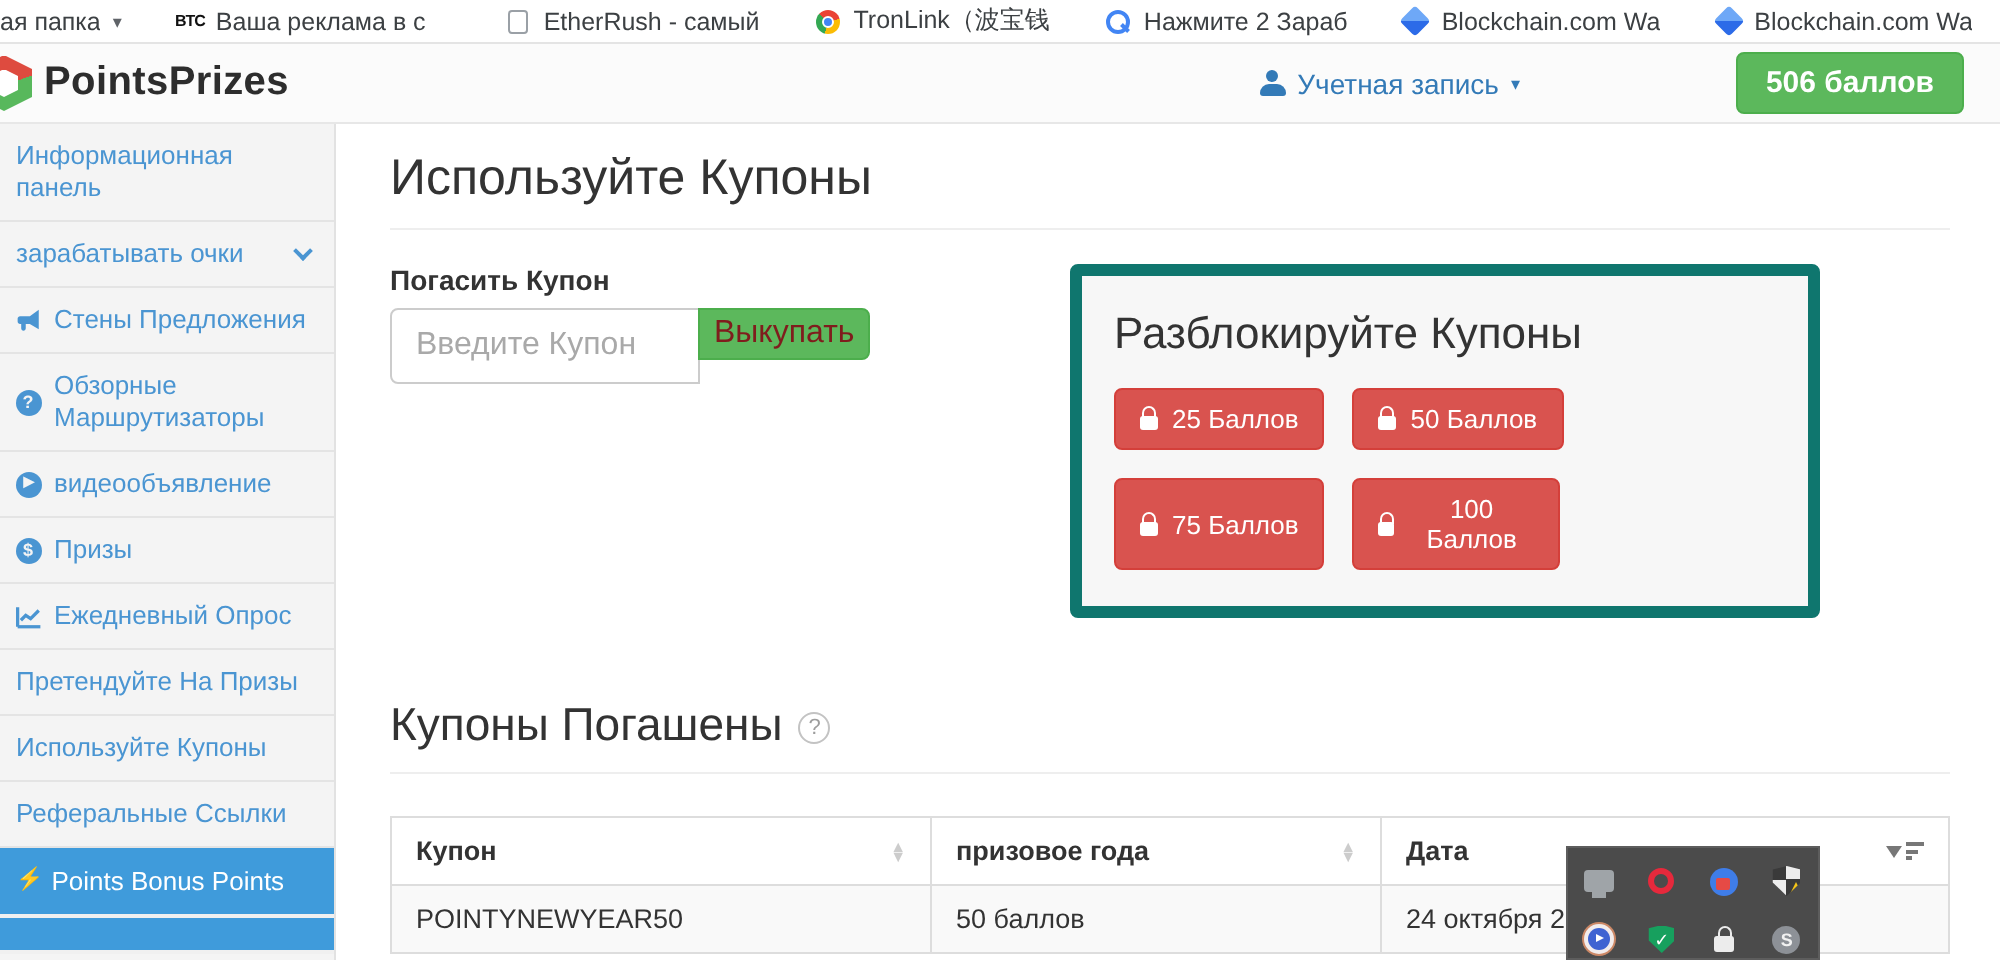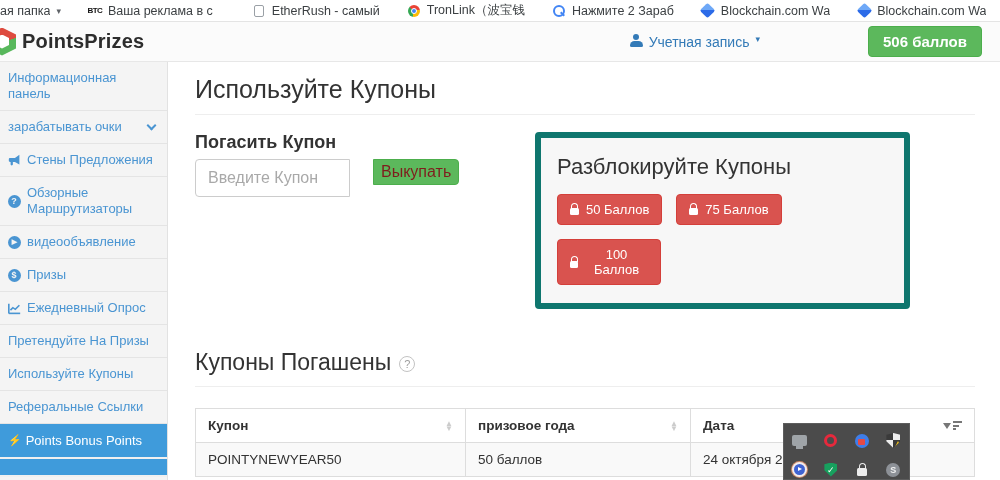--- a/index.html
+++ b/index.html
@@ -29,21 +29,21 @@
 
   
   .hd { height:40px; background:#fbfbfb; border-bottom:1px solid #e7e7e7;
     display:flex; align-items:center; position:relative; }
   .brand { display:flex; align-items:center; gap:6px; margin-left:-12px; cursor:pointer; }
   .hexa { width:28px; height:28px; clip-path:polygon(50% 0,100% 25%,100% 75%,50% 100%,0 75%,0 25%);
     background:linear-gradient(160deg,#de4b3f 0 52%, #58b85c 52% 100%); position:relative; }
   .hexa::after { content:""; position:absolute; left:7px; top:7px; width:14px; height:14px;
     clip-path:polygon(50% 0,100% 25%,100% 75%,50% 100%,0 75%,0 25%); background:#fff; }
   .brand-name { font-size:20px; font-weight:bold; color:#2d2d2d; letter-spacing:0.2px; }
-  .account { position:absolute; right:240px; display:flex; align-items:flex-start; gap:6px;
+  .account { position:absolute; right:240px; display:flex; align-items:center; gap:6px;
     color:#337ab7; font-size:14px; cursor:pointer; }
   .person { width:13px; height:13px; position:relative; }
   .person::before { content:""; position:absolute; left:3.5px; top:0; width:6px; height:6px;
     border-radius:50%; background:#337ab7; }
   .person::after { content:""; position:absolute; left:0; top:7px; width:13px; height:6px;
     border-radius:6px 6px 2px 2px; background:#337ab7; }
   .pts { position:absolute; right:18px; background:#5cb85c; border:1px solid #4cae4c;
     color:#fff; font-size:15px; font-weight:bold; padding:6px 14px; border-radius:4px; cursor:pointer; }
 
   
@@ -67,22 +67,22 @@
   .scard .em { font-weight:bold; }
   .scard .note { display:flex; gap:4px; align-items:center; }
   .scard .bolt { font-size:11px; }
 
   
   .main { flex:1; background:#fff; padding:13px 25px 0 27px; position:relative; }
   h1.pgt { font-size:25px; font-weight:500; color:#333; }
   .rule { border:none; border-top:1px solid #eee; margin:10px 0 0 0; }
   .redeem-row { display:flex; align-items:flex-start; margin-top:17px; }
   .redeem-col { width:245px; flex:0 0 245px; }
-  .flabel { font-size:18px; font-weight:bold; color:#333; margin-bottom:6px; }
-  .igroup { display:flex;gap:24px; }
+  .flabel { font-size:14px; font-weight:bold; color:#333; margin-bottom:6px; }
+  .igroup { display:flex; }
   .igroup input { width:155px; height:38px; border:1px solid #ccc; border-radius:4px 0 0 4px;
     padding:0 12px; font-size:16px; color:#555; font-family:"Liberation Sans",sans-serif; outline:none; }
   .igroup input::placeholder { color:#a9a9a9; }
   .btn-go { height:26px; background:#5cb85c; border:1px solid #4cae4c; color:#7f1d1d;
     font-size:16px; padding:0 7px; border-radius:0 4px 4px 0; margin-left:-1px; cursor:pointer;
     font-family:"Liberation Sans",sans-serif; }
   .panel { margin-left:95px; width:375px; background:#f7f7f7; border:6px solid #0f766e;
     border-radius:4px; padding:16px 16px 18px 16px; }
   .panel h2 { font-size:22px; font-weight:500; color:#333; margin-bottom:14px; }
   .locks { display:flex; flex-wrap:wrap; gap:14px; }
@@ -275,20 +275,24 @@
         <div class="flabel">Погасить Купон</div>
         <div class="igroup">
           <input type="text" placeholder="Введите Купон" style="">
           <button class="btn-go">Выкупать</button>
         </div>
       </div>
 
       <div class="panel">
         <h2>Разблокируйте Купоны</h2>
         <div class="locks">
+          <button class="btn-lock">
+            <span class="lockic"></span>
+            <span>25 Баллов</span>
+          </button>
           <button class="btn-lock">
             <span class="lockic"></span>
             <span>50 Баллов</span>
           </button>
           <button class="btn-lock">
             <span class="lockic"></span>
             <span>75 Баллов</span>
           </button>
           <button class="btn-lock" style="flex-basis:100%; max-width:104px;">
             <span class="lockic"></span>

